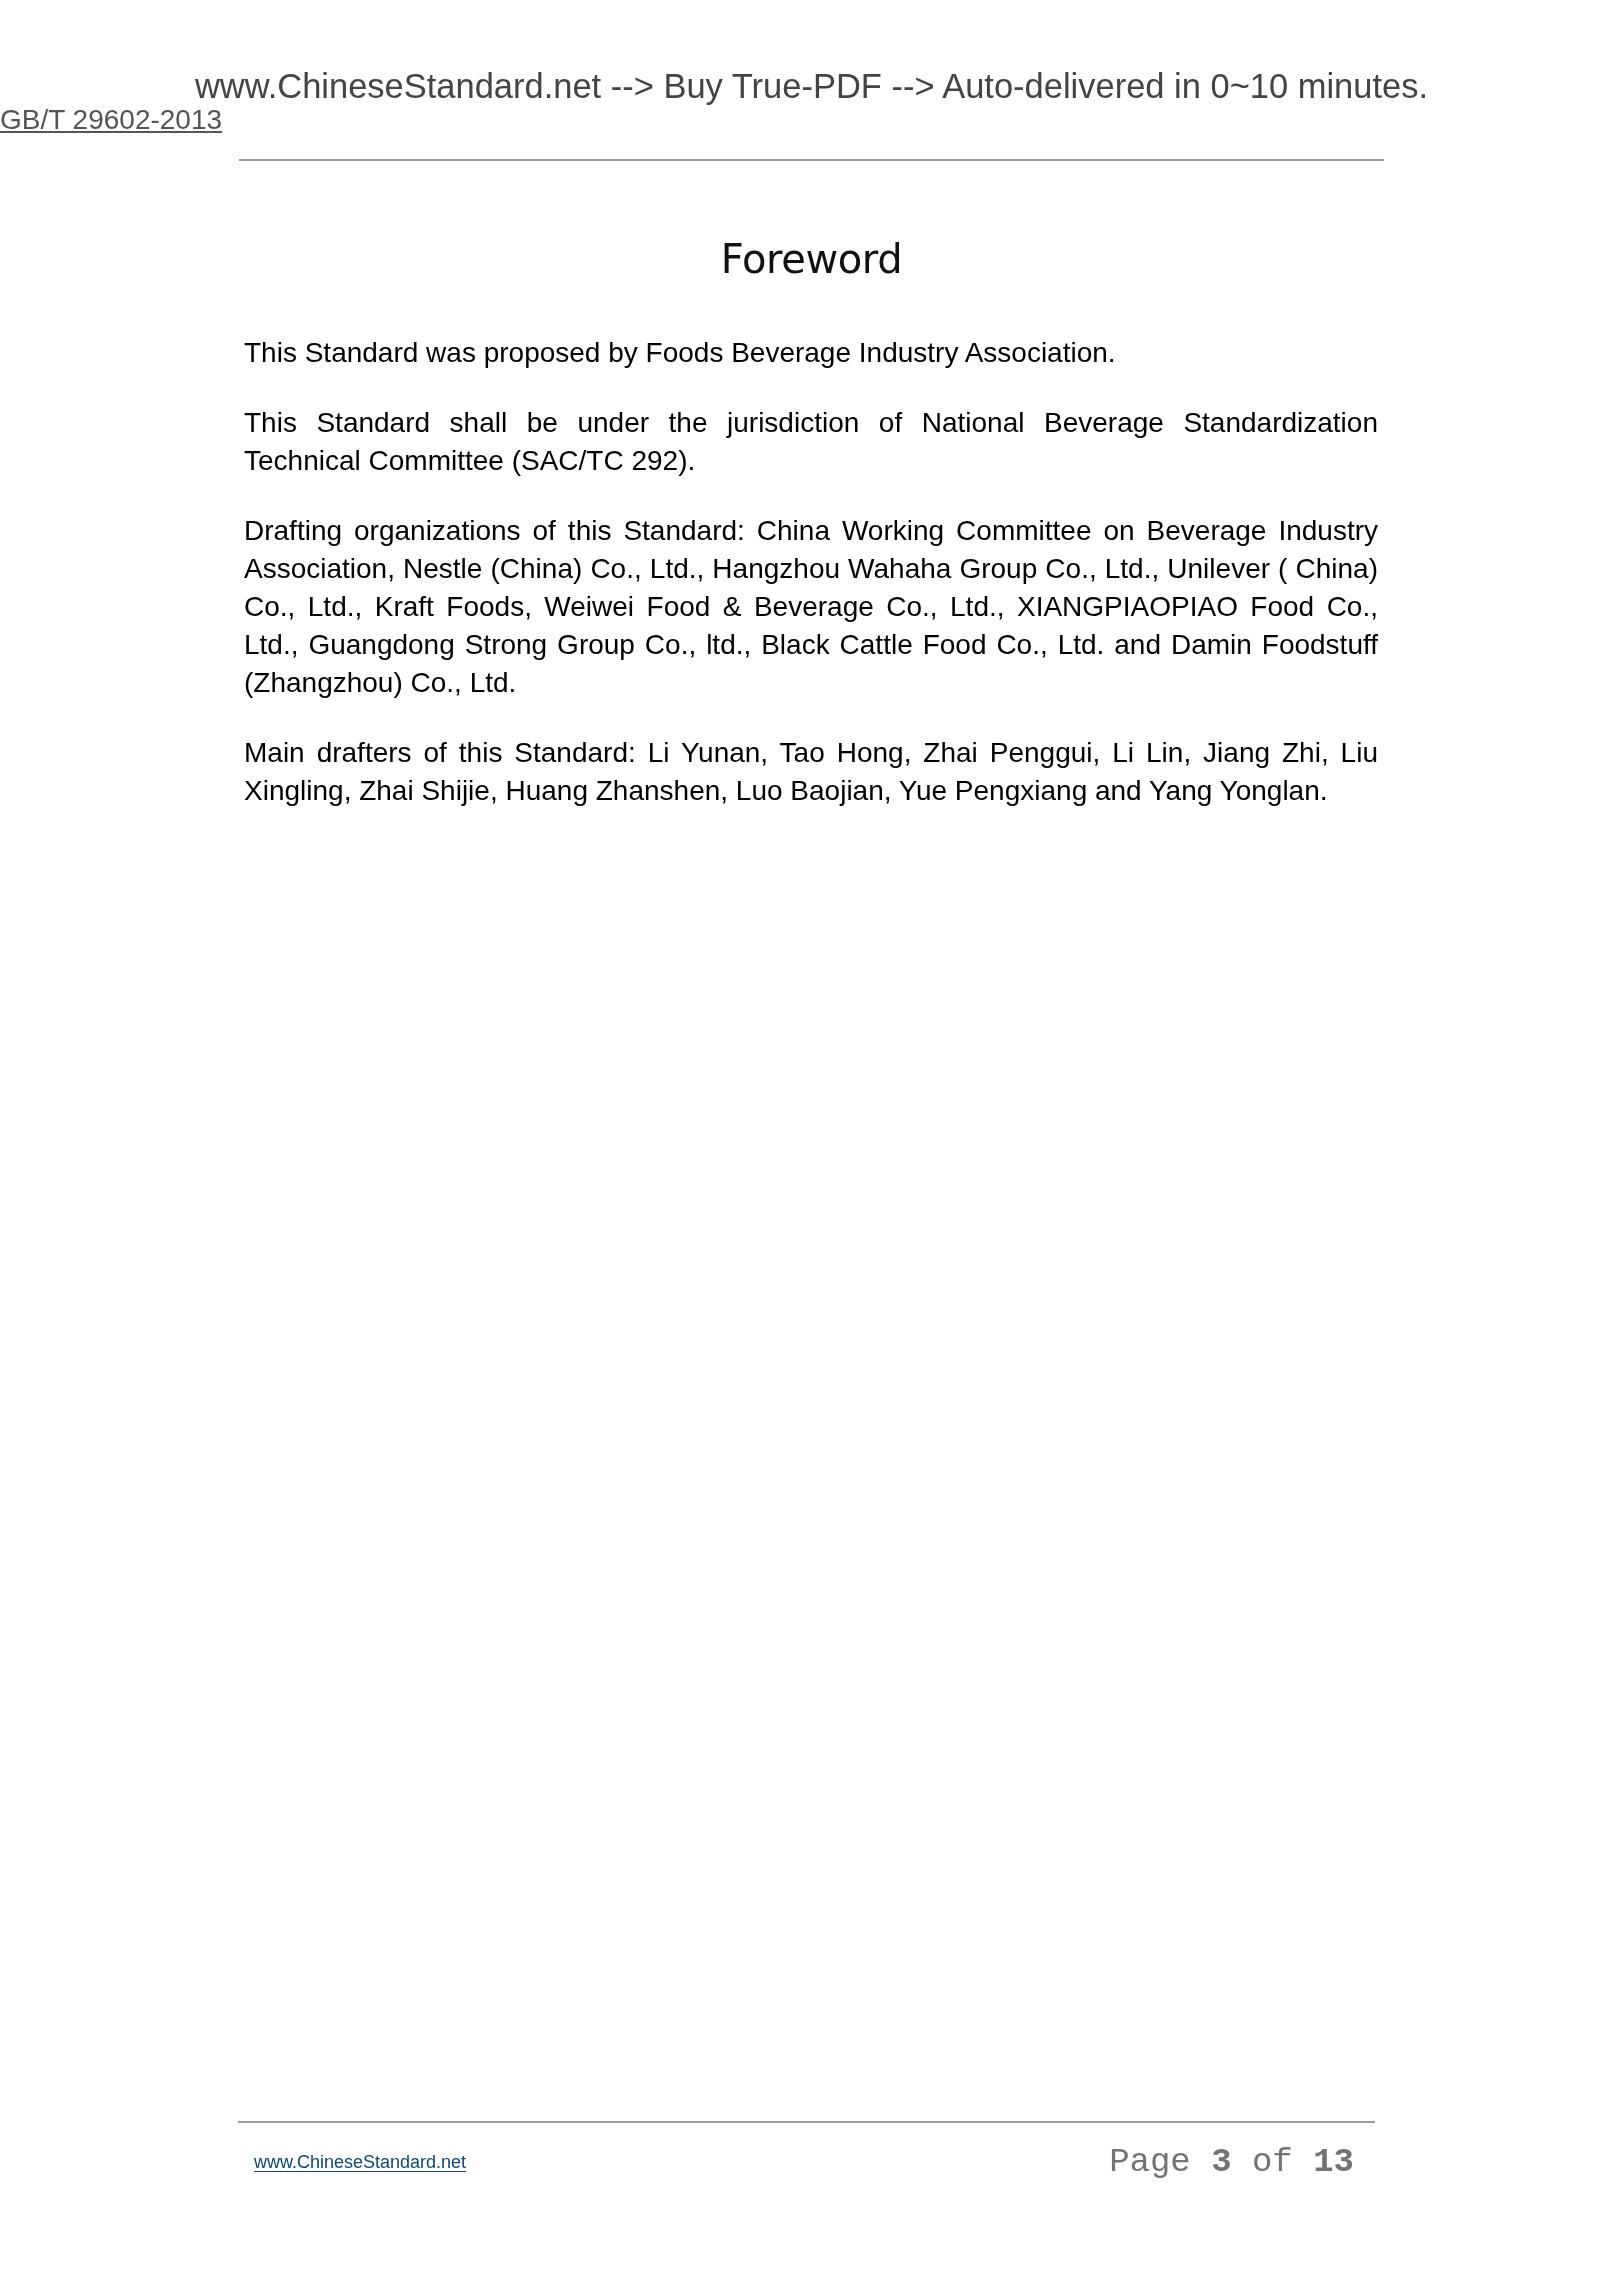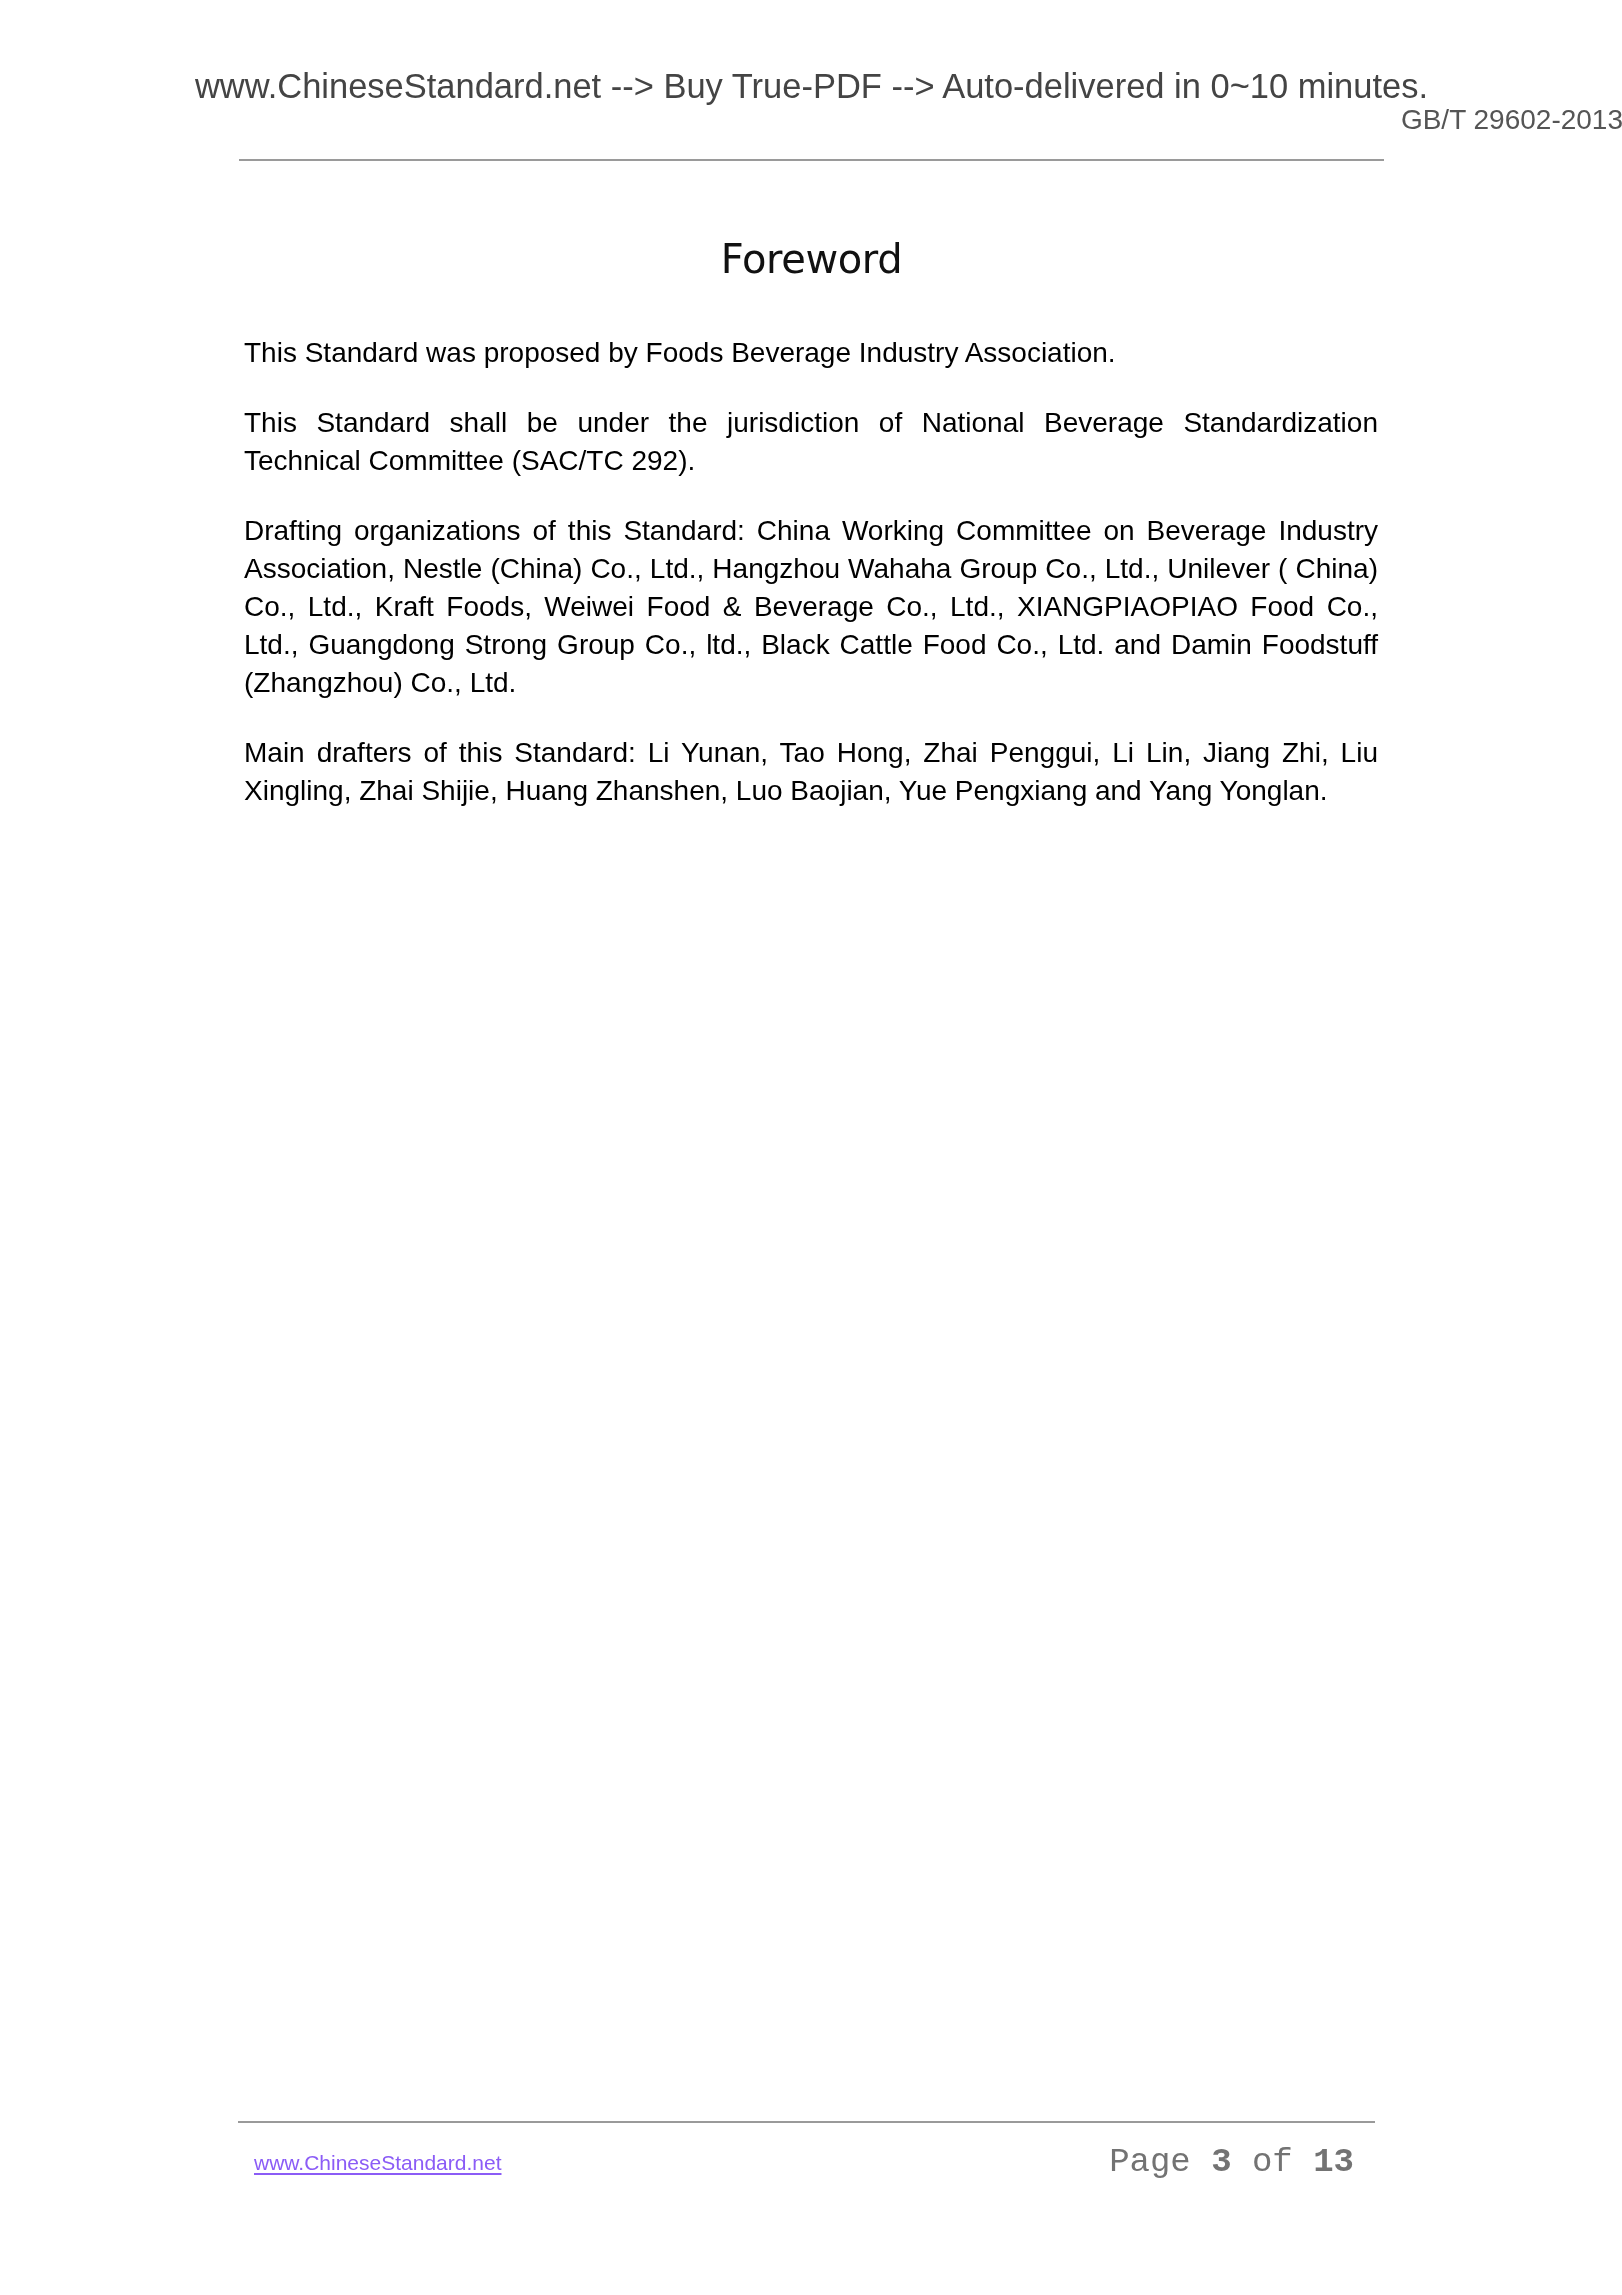--- a/index.html
+++ b/index.html
@@ -5,22 +5,22 @@
   html, body { margin: 0; padding: 0; background: #ffffff; }
   body { width: 1623px; height: 2295px; position: relative; overflow: hidden; }
   .hdr-main {
     position: absolute; left: 0; width: 1623px; top: 65px;
     text-align: center; font-family: "Liberation Sans", sans-serif;
     font-size: 35px; line-height: 42px; color: #444444; white-space: nowrap;
     transform: scaleX(0.985); transform-origin: 809px 0;
   }
   .hdr-code {
     position: absolute; left: 0; width: 1623px; top: 103px;
-    text-align: right; font-family: "Liberation Sans", sans-serif;
-    font-size: 28px; line-height: 33px; color: #555555;
+    text-align: left; font-family: "Liberation Sans", sans-serif;
+    font-size: 28px; line-height: 33px; color: #555555; text-decoration: underline;
   }
   .rule-top {
     position: absolute; left: 239px; width: 1145px; top: 159px;
     height: 1.7px; background: #9a9a9a;
   }
   .title {
     position: absolute; left: 0; width: 1623px; top: 233px;
     text-align: center; font-family: "DejaVu Sans", sans-serif;
     font-size: 40px; line-height: 53px; color: #111111; letter-spacing: -0.4px;
   }
@@ -29,22 +29,22 @@
     font-family: "Liberation Sans", sans-serif; font-size: 28px;
     line-height: 38px; color: #000000;
   }
   .body-text p { margin: 0 0 32px 0; text-align: justify; }
   .rule-bottom {
     position: absolute; left: 238px; width: 1137px; top: 2121px;
     height: 1.7px; background: #9a9a9a;
   }
   .footer-link {
     position: absolute; left: 254px; top: 2146px;
-    font-family: "Liberation Sans", sans-serif; font-size: 21px; line-height: 33px;
-    color: #8b5cf6; text-decoration: underline; text-underline-offset: 3.3px;
+    font-family: "Liberation Sans", sans-serif; font-size: 18px; line-height: 33px;
+    color: #0c4a6e; text-decoration: underline; text-underline-offset: 3.3px;
   }
   .footer-page {
     position: absolute; right: 269px; top: 2146px;
     font-family: Liberation Mono, monospace; font-size: 34px; line-height: 33px;
     color: #737373; white-space: nowrap;
   }
   .footer-page b { font-weight: bold; }
 </style>
 </head>
 <body>

